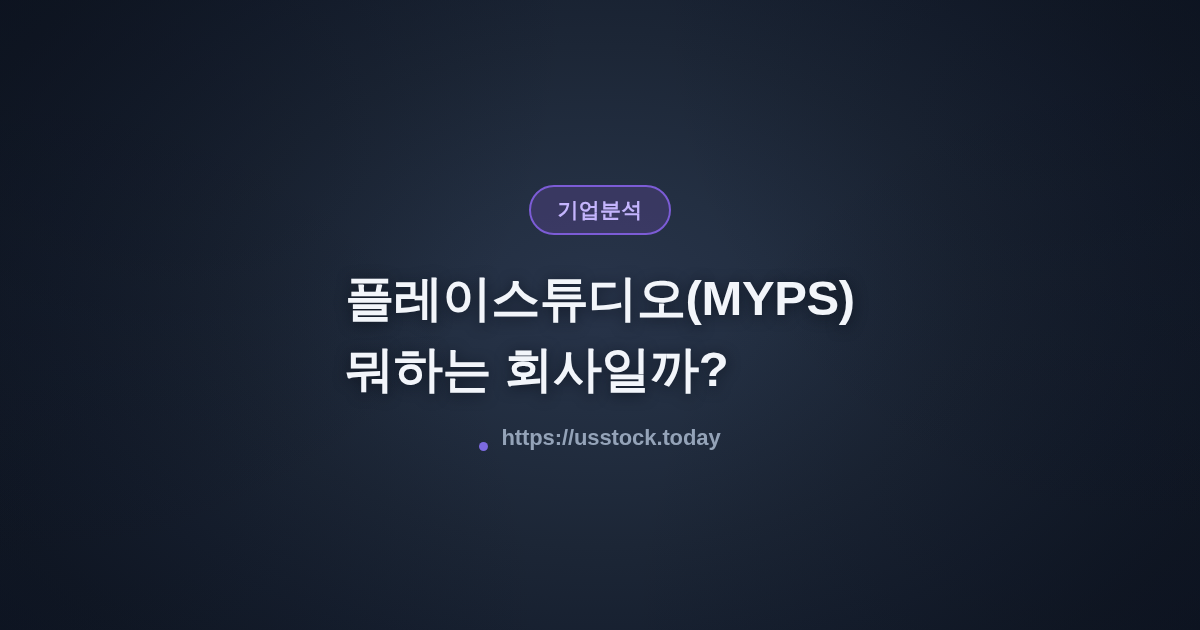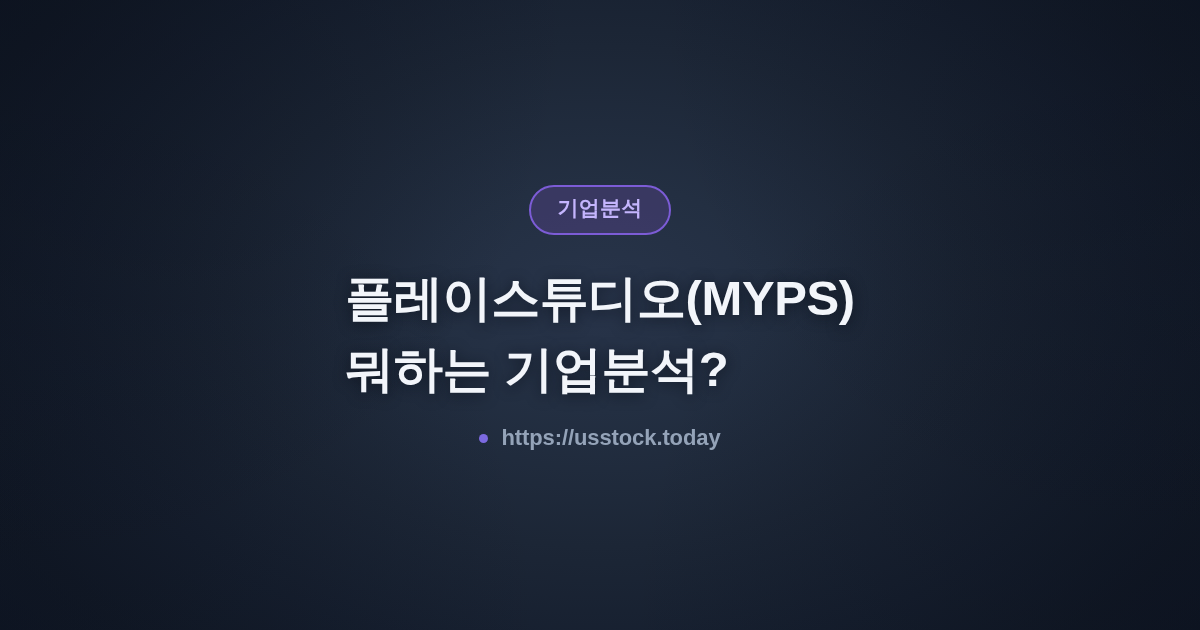--- a/index.html
+++ b/index.html
@@ -62,21 +62,20 @@
   .category-badge {
     display: inline-flex;
     align-items: center;
     justify-content: flex-end;
     height: 46px;
     padding: 0 27px;
     border: 2px solid #7c5cd6;
     border-radius: 999px;
     background: rgba(87, 70, 140, 0.42);
     margin-bottom: 28px;
-    font-family: Liberation Mono, monospace;
   }
 
   .category-badge-label {
     font-size: 21px;
     font-weight: bold;
     line-height: 1;
     color: #c4b5fd;
     letter-spacing: 0.2px;
     white-space: nowrap;
   }
@@ -93,21 +92,21 @@
     max-width: 1000px;
   }
 
   .title-line {
     display: block;
     white-space: nowrap;
   }
 
   .site-url {
     display: flex;
-    align-items: center;
+    align-items: flex-end;
     gap: 13px;
     margin-top: 20px;
   }
 
   .url-bullet {
     width: 9px;
     height: 9px;
     border-radius: 50%;
     background: #7c6ae0;
     flex: 0 0 auto;
@@ -127,21 +126,21 @@
 <div class="og-card">
 
   <div class="content">
 
     <div class="category-badge">
       <span class="category-badge-label">기업분석</span>
     </div>
 
     <h1 class="title">
       <span class="title-line">플레이스튜디오(MYPS)</span>
-      <span class="title-line">뭐하는 기업분석?</span>
+      <span class="title-line">뭐하는 회사일까?</span>
     </h1>
 
     <div class="site-url">
       <span class="url-bullet"></span>
       <span class="url-text">https://usstock.today</span>
     </div>
 
   </div>
 </div>
 

